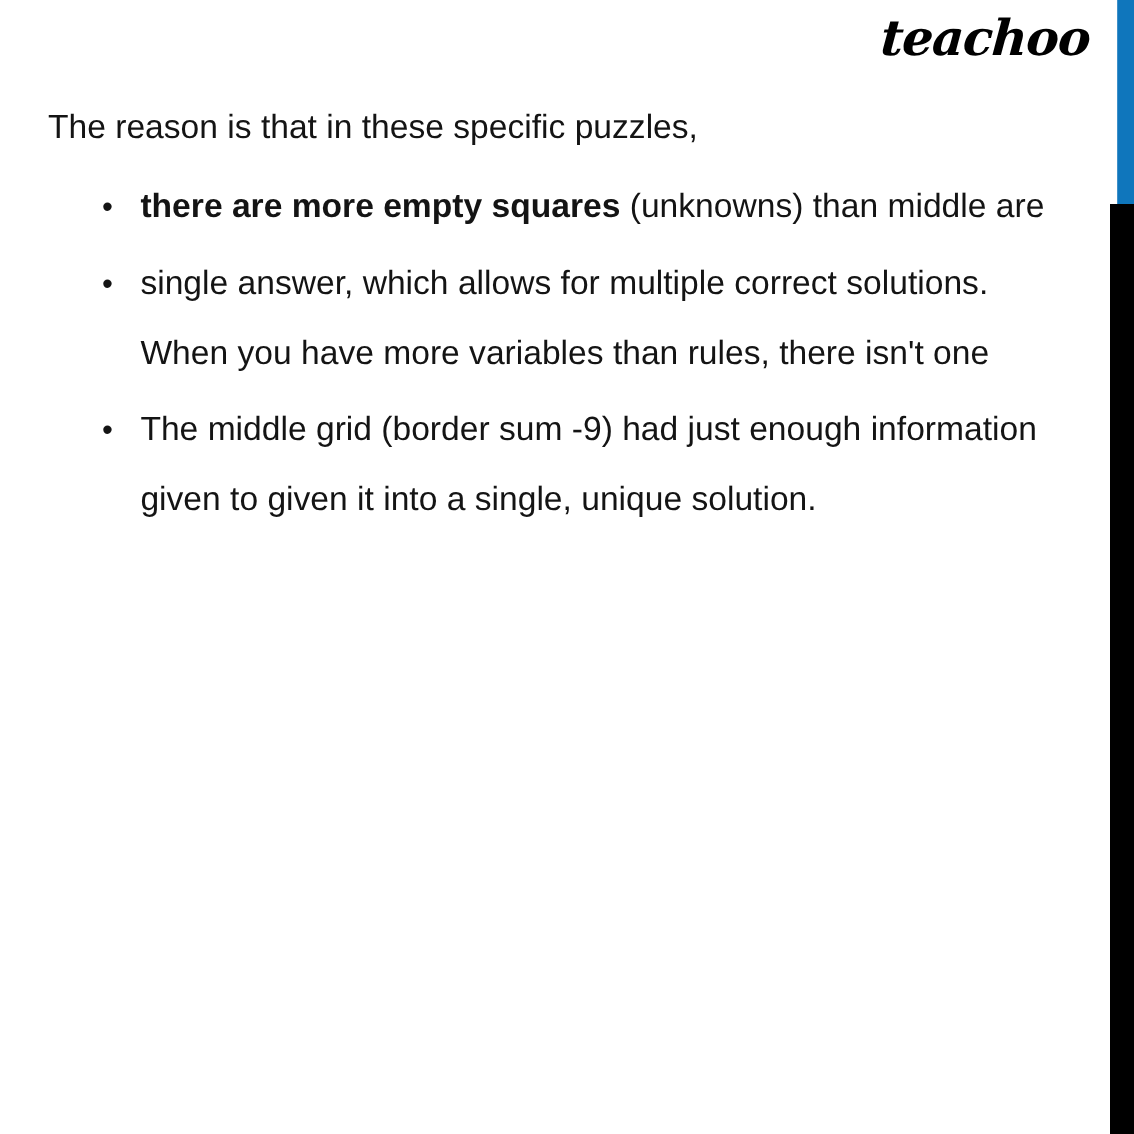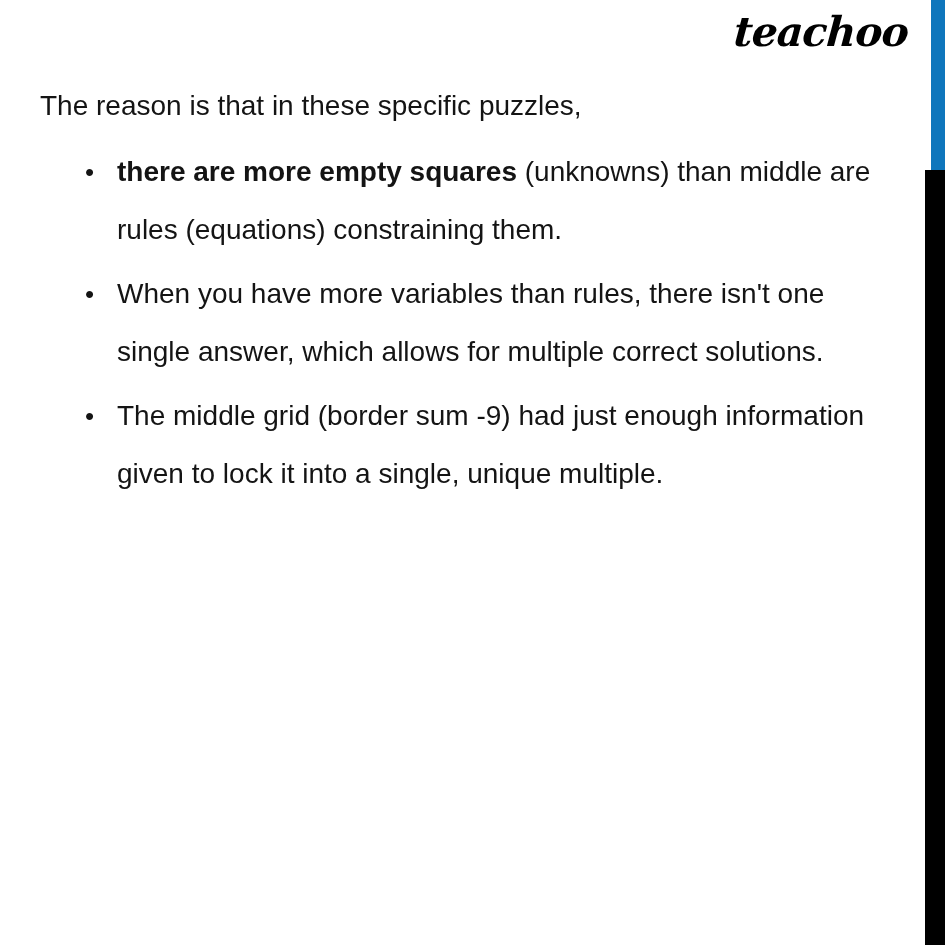--- a/index.html
+++ b/index.html
@@ -85,35 +85,34 @@
 
   <div class="content">
     <div class="intro">The reason is that in these specific puzzles,</div>
 
     <ul class="bullets">
 
       <li>
         <span class="bullet-marker">•</span>
         <div class="bullet-text">
           <div class="bullet-line"><strong>there are more empty squares</strong><span> (unknowns) than middle are</span></div>
-          <div class="bullet-line">rules (equations) constraining them.</div>
         </div>
       </li>
 
       <li>
         <span class="bullet-marker">•</span>
         <div class="bullet-text">
+          <div class="bullet-line">single answer, which allows for multiple correct solutions.</div>
           <div class="bullet-line"><strong></strong><span>When you have more variables than rules, there isn't one</span></div>
-          <div class="bullet-line">single answer, which allows for multiple correct solutions.</div>
         </div>
       </li>
 
       <li>
         <span class="bullet-marker">•</span>
         <div class="bullet-text">
           <div class="bullet-line"><strong></strong><span>The middle grid (border sum -9) had just enough information</span></div>
-          <div class="bullet-line">given to lock it into a single, unique multiple.</div>
+          <div class="bullet-line">given to given it into a single, unique solution.</div>
         </div>
       </li>
 
     </ul>
   </div>
 </div>
 
 </body></html>

